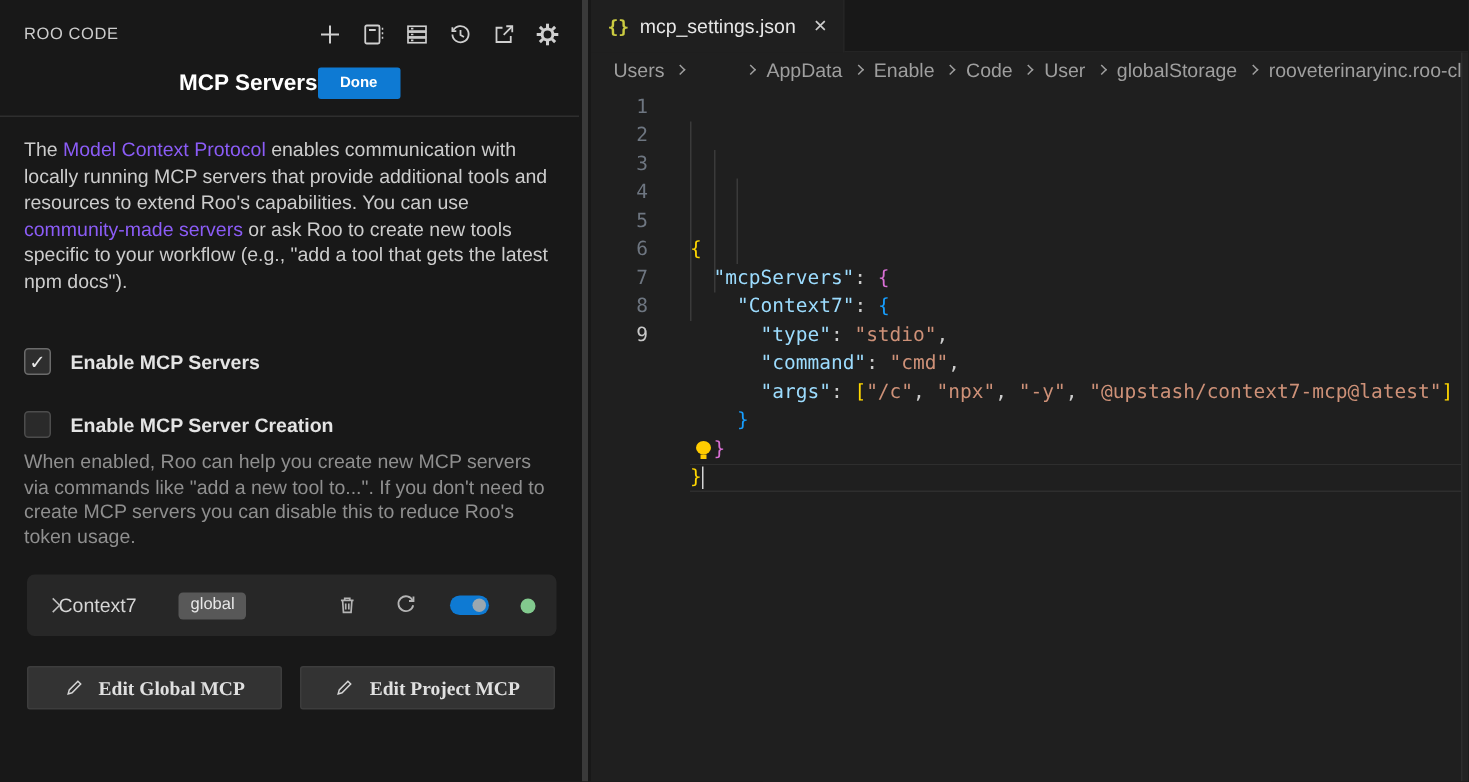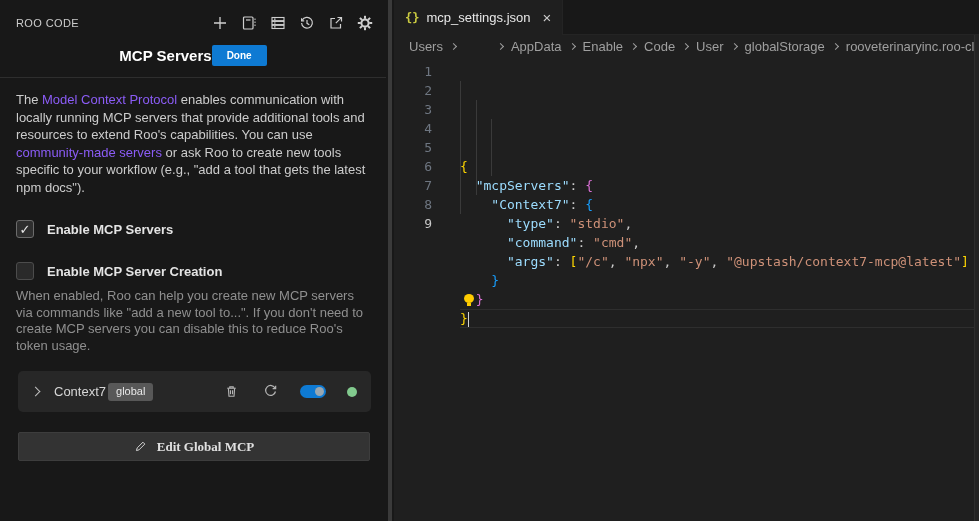--- a/index.html
+++ b/index.html
@@ -31,22 +31,22 @@
     flex:none; display:flex; align-items:center; justify-content:center; color:#e8e8e8; font-size:13px; }
   .checkbox.unchecked { border-color:#4c4c4c; background:#2a2a2a; }
   .checkbox.checked::after { content:"✓"; }
   .check-label { font-size:13px; font-weight:700; color:#e4e4e4; }
   .check-desc { margin-top:8px; font-size:13px; line-height:16.5px; color:#8f8f8f; }
 
   .server-row { margin:17px 15px 0 18px; height:41px; background:#272727; border-radius:5px;
     display:flex; align-items:center; padding:0 14px; }
   .chev { width:7px; height:7px; border-right:1.6px solid #c0c0c0; border-top:1.6px solid #c0c0c0;
     transform:rotate(45deg); display:inline-block; cursor:pointer; flex:none; }
-  .server-name { font-size:13px; color:#d6d6d6; margin-left:15px; }
-  .scope-badge { margin-left:2px; background:#585858; color:#e8e8e8; font-size:11px;
+  .server-name { font-size:13px; color:#d6d6d6; }
+  .scope-badge { margin-left:28px; background:#585858; color:#e8e8e8; font-size:11px;
     padding:2.5px 8px 3.5px 8px; border-radius:3px;text-align:right; }
   .row-actions { margin-left:auto; display:flex; align-items:center; gap:21px; }
   .toggle { width:26px; height:13px; border-radius:7px; background:#3a3a3a; position:relative; cursor:pointer; flex:none; }
   .toggle .knob { position:absolute; top:2px; left:2px; width:9px; height:9px; border-radius:50%; background:#9aa7b0; }
   .toggle.on .knob { left:auto; right:2px; }
   .status-dot { width:10px; height:10px; border-radius:50%; flex:none; }
 
   .edit-row { margin:20px 16px 0 18px; display:flex; gap:12px; }
   .edit-btn { flex:1; height:29px; background:#333333; border:1px solid #3d3d3d; border-radius:2px;
     color:#e0e0e0; font-family:Liberation Serif, serif; font-size:13px; font-weight:700; display:flex;
@@ -151,21 +151,21 @@
     </div>
 
     <div class="view-header">
       <h1 class="view-title">MCP Servers</h1>
       <button class="done-btn" style="background: rgb(14, 122, 211);">Done</button>
     </div>
     <div class="divider"></div>
 
     <p class="intro"><span>The </span><a>Model Context Protocol</a><span> enables communication with locally running MCP servers that provide additional tools and resources to extend Roo's capabilities. You can use </span><a>community-made servers</a><span> or ask Roo to create new tools specific to your workflow (e.g., "add a tool that gets the latest npm docs").</span></p>
 
-    <div class="check-section" style="margin-top:24px;">
+    <div class="check-section" style="margin-top:36px;">
       <div class="check-row">
         <span class="checkbox checked"></span>
         <span class="check-label">Enable MCP Servers</span>
       </div>
     </div>
 
     <div class="check-section">
       <div class="check-row">
         <span class="checkbox unchecked"></span>
         <span class="check-label">Enable MCP Server Creation</span>
@@ -198,20 +198,26 @@
         <span class="status-dot" style="background: rgb(130, 202, 142);"></span>
       </div>
     </div>
 
     <div class="edit-row">
       <button class="edit-btn">
         <svg width="13" height="13" viewBox="0 0 16 16" fill="none" stroke="#d6d6d6" stroke-width="1.2">
             <path d="M3 13l.9-3.2L11 2.7l2.3 2.3-7.1 7.1L3 13z"></path>
           </svg>
         <span>Edit Global MCP</span>
+      </button>
+      <button class="edit-btn">
+        <svg width="13" height="13" viewBox="0 0 16 16" fill="none" stroke="#d6d6d6" stroke-width="1.2">
+            <path d="M3 13l.9-3.2L11 2.7l2.3 2.3-7.1 7.1L3 13z"></path>
+          </svg>
+        <span>Edit Project MCP</span>
       </button>
     </div>
   </aside>
 
   <div class="sash"></div>
 
   <main class="editor">
     <div class="tabbar">
       <div class="tab">
         <span class="json-icon">{}</span>

